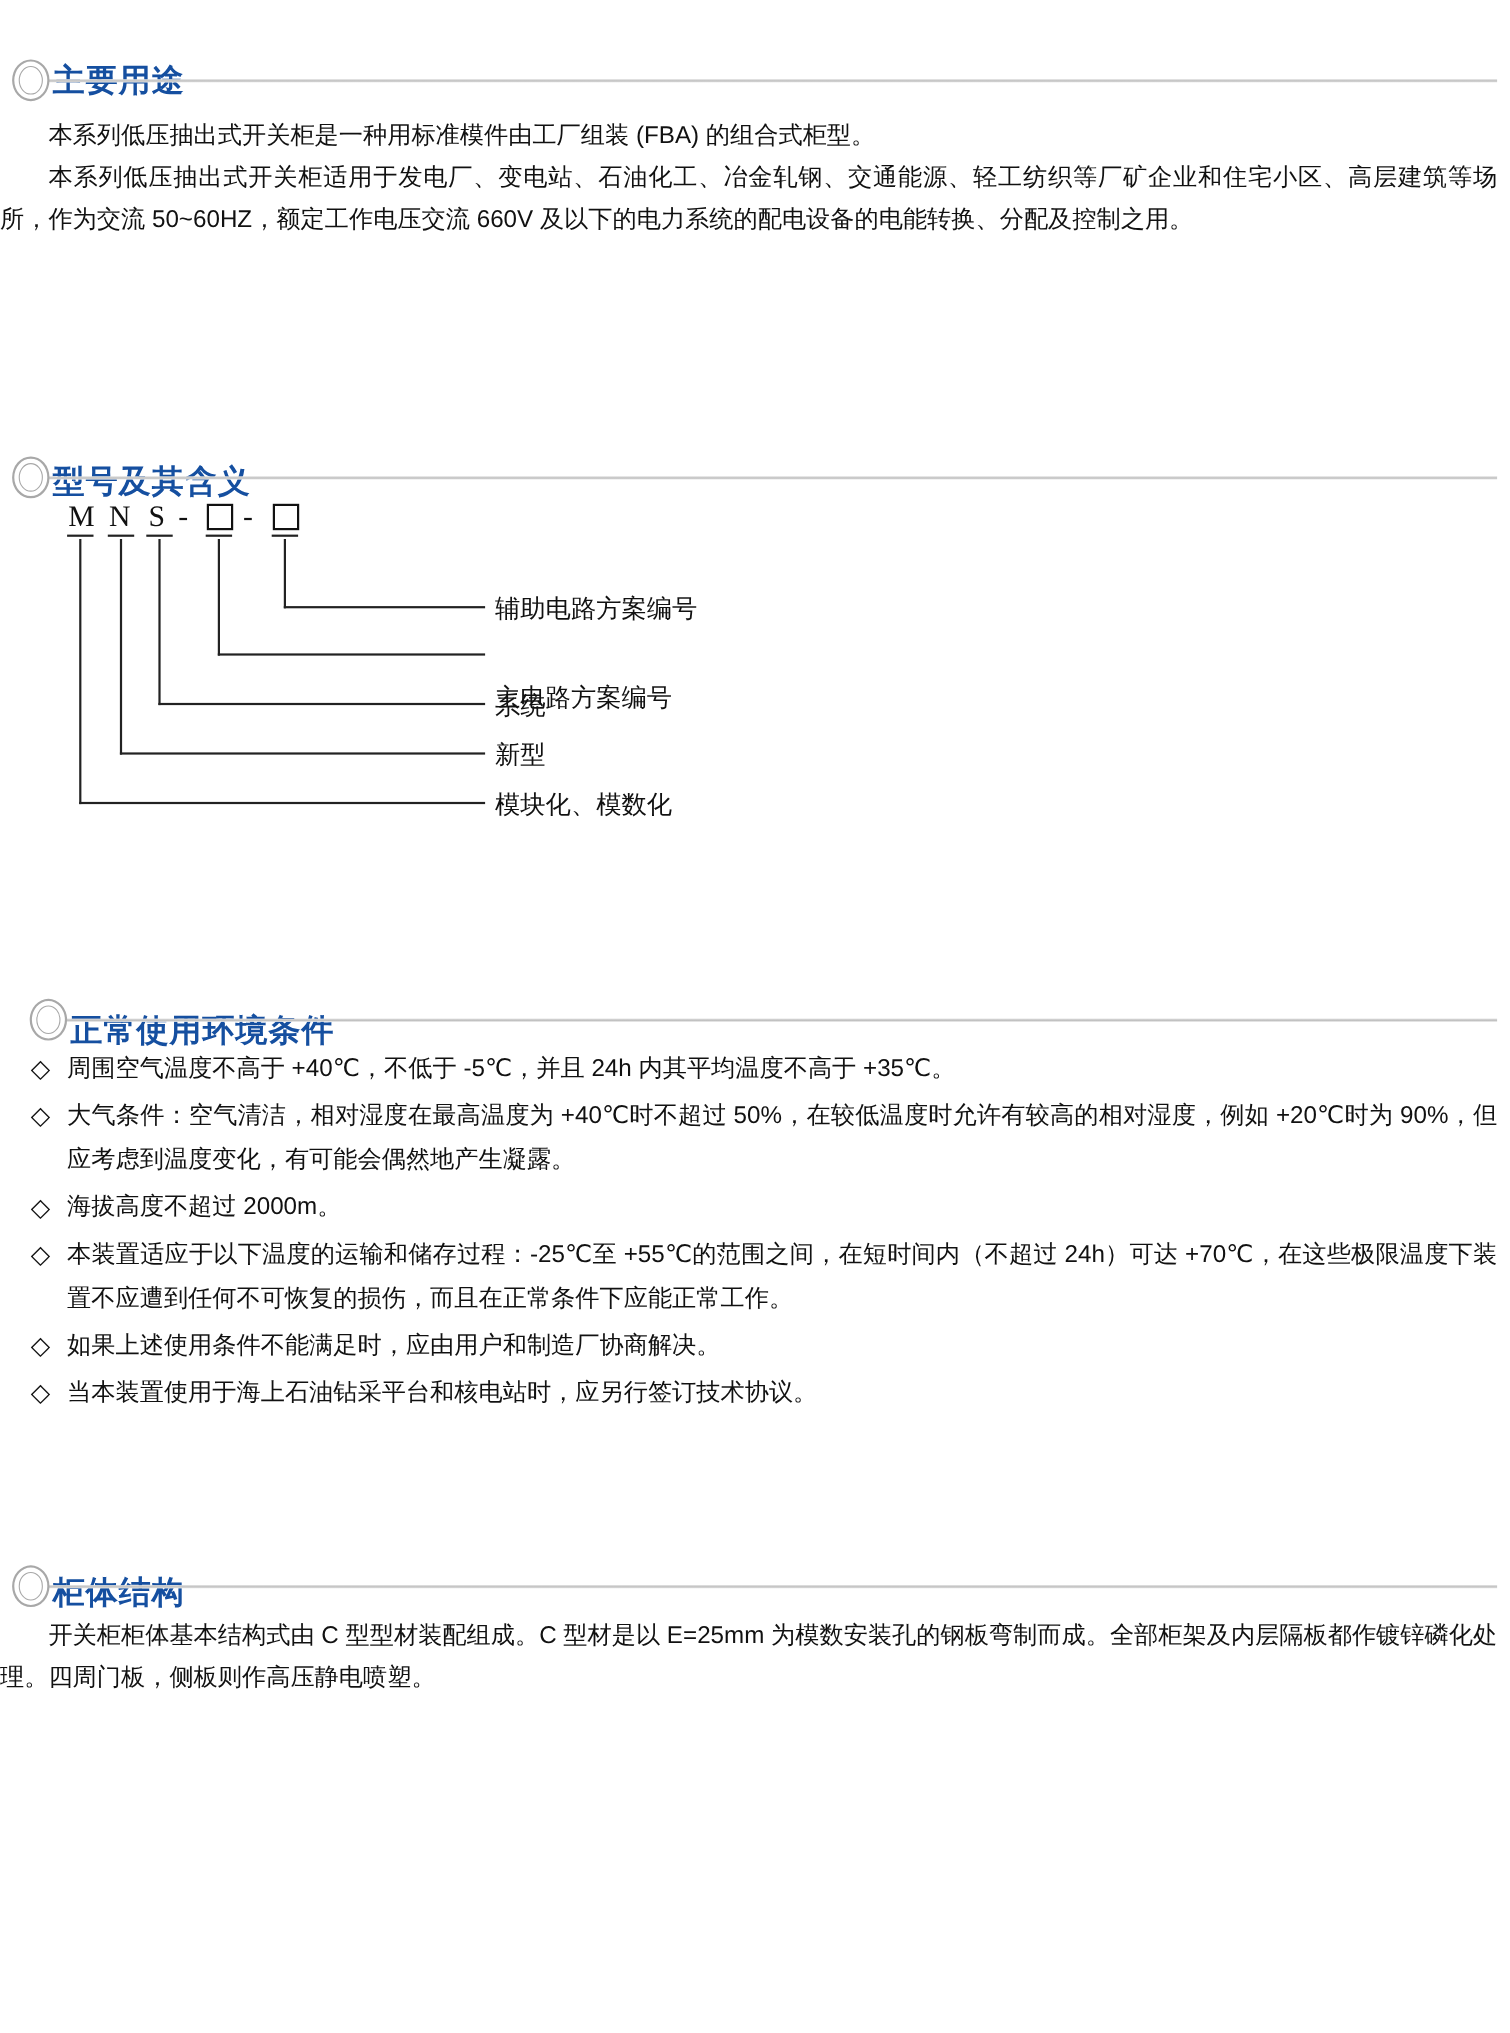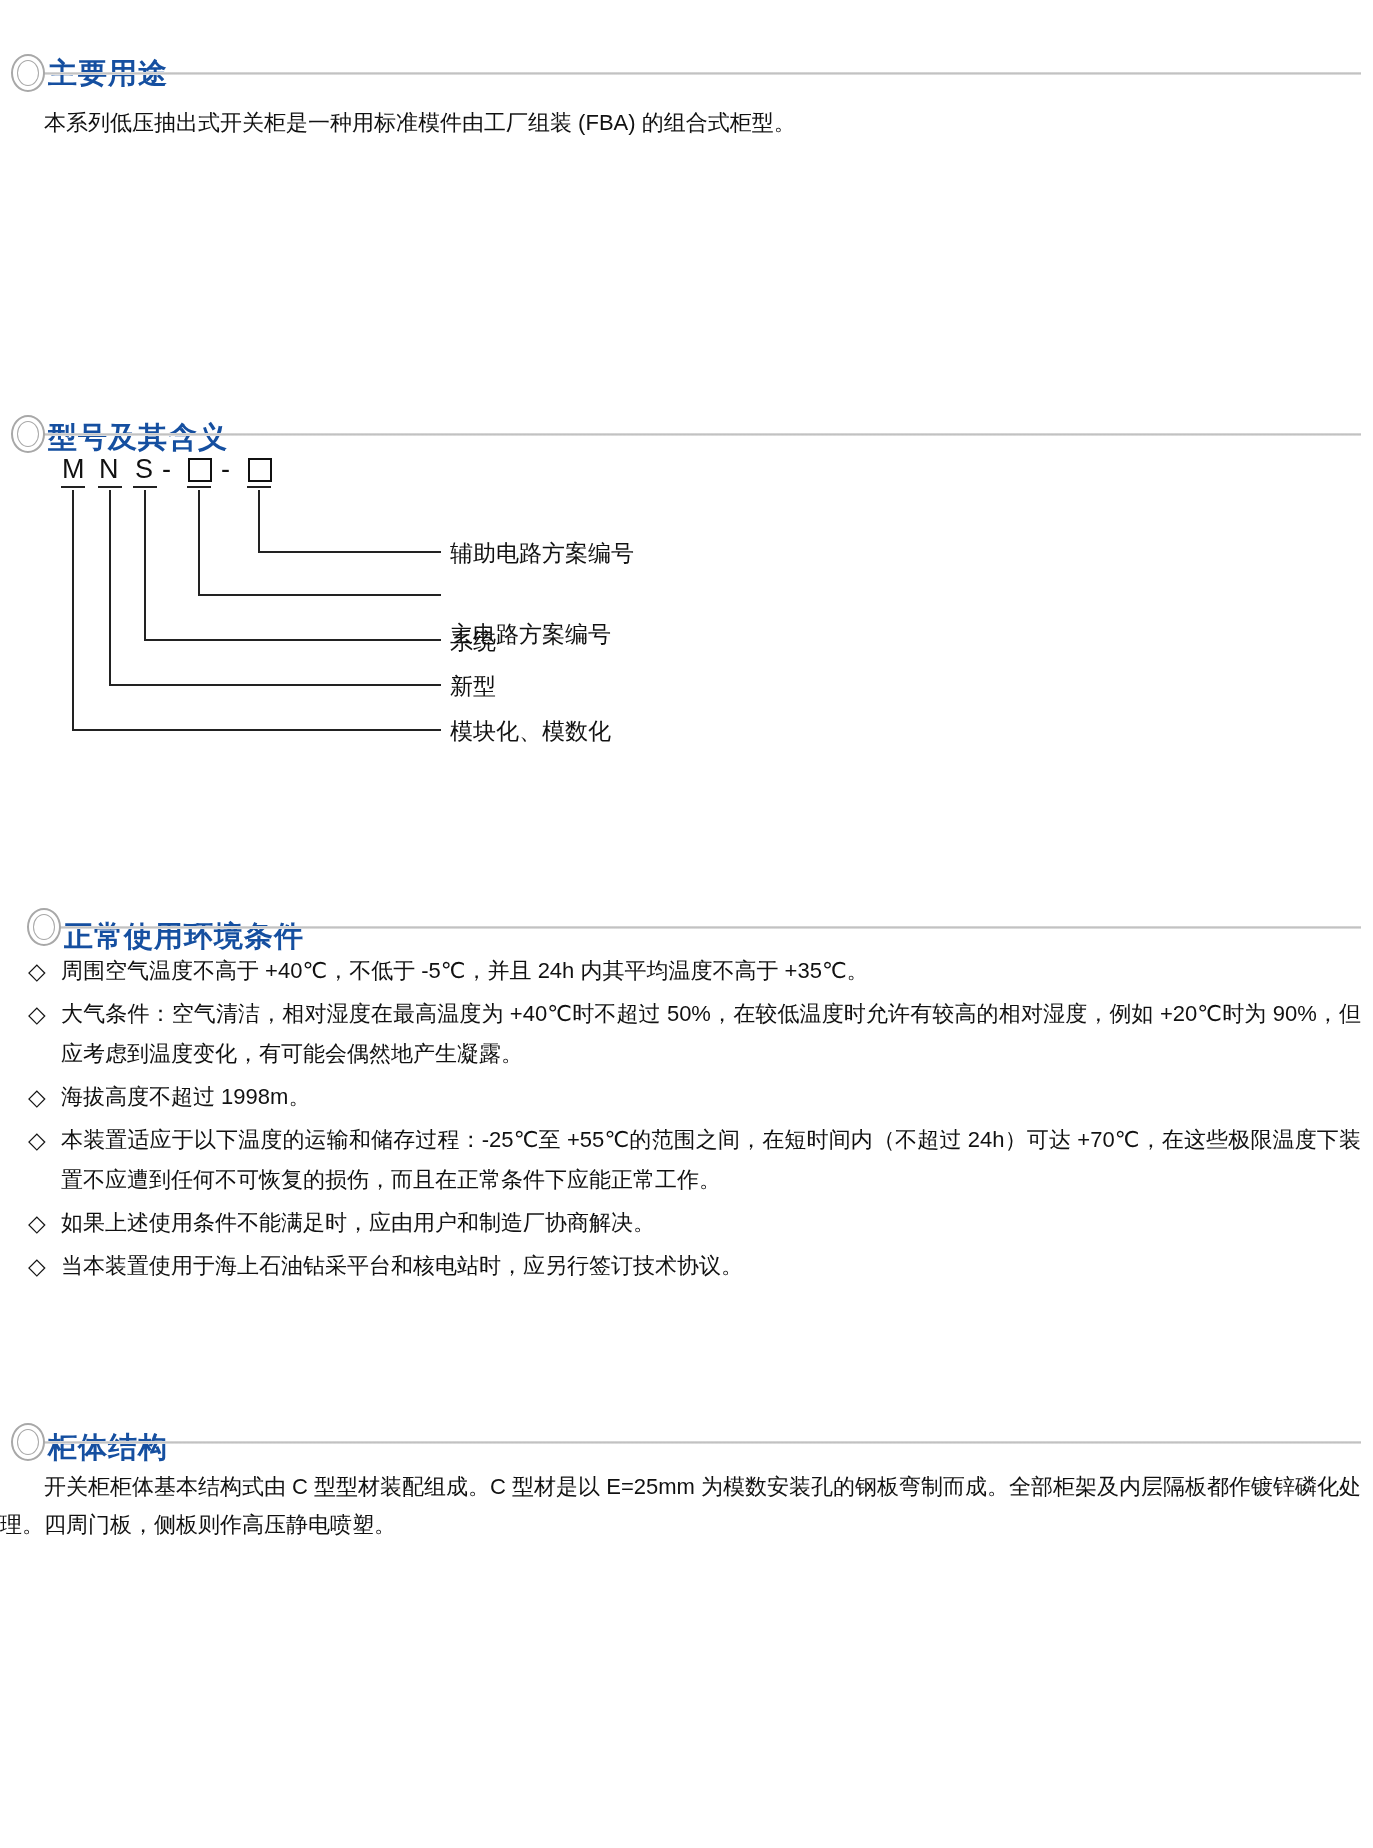--- a/index.html
+++ b/index.html
@@ -54,24 +54,25 @@
 <body>
 
 <div class="section" style="top:30px;height:260px;">
   <h2 class="section-title">主要用途</h2>
   <div class="divider" style="top:42px;"></div>
   <div class="ring" style="top:24px;">
       <div class="ring-inner"></div>
     </div>
   <div class="paras" style="top:74px;">
     <p class="para">本系列低压抽出式开关柜是一种用标准模件由工厂组装 (FBA) 的组合式柜型。</p>
+    <p class="para">本系列低压抽出式开关柜适用于发电厂、变电站、石油化工、冶金轧钢、交通能源、轻工纺织等厂矿企业和住宅小区、高层建筑等场所，作为交流 50~60HZ，额定工作电压交流 660V 及以下的电力系统的配电设备的电能转换、分配及控制之用。</p>
   </div>
 </div>
 
-<div class="section" style="top:394px;height:380px;">
+<div class="section" style="top:394px;height:380px;font-family:Liberation Serif, serif;">
   <h2 class="section-title">型号及其含义</h2>
   <div class="divider" style="top:39px;"></div>
   <div class="ring" style="top:21px;">
       <div class="ring-inner"></div>
     </div>
 
   <span class="mchar" style="left:62px;">M</span>
   <span class="mchar" style="left:99px;">N</span>
   <span class="mchar" style="left:135px;">S</span>
   <span class="mchar" style="left:162px;">-</span>
@@ -114,21 +115,21 @@
     <li class="bullet">
       <span class="diamond">◇</span>
       <span>周围空气温度不高于 +40℃，不低于 -5℃，并且 24h 内其平均温度不高于 +35℃。</span>
     </li>
     <li class="bullet">
       <span class="diamond">◇</span>
       <span>大气条件：空气清洁，相对湿度在最高温度为 +40℃时不超过 50%，在较低温度时允许有较高的相对湿度，例如 +20℃时为 90%，但应考虑到温度变化，有可能会偶然地产生凝露。</span>
     </li>
     <li class="bullet">
       <span class="diamond">◇</span>
-      <span>海拔高度不超过 1998m。</span>
+      <span>海拔高度不超过 2000m。</span>
     </li>
     <li class="bullet">
       <span class="diamond">◇</span>
       <span>本装置适应于以下温度的运输和储存过程：-25℃至 +55℃的范围之间，在短时间内（不超过 24h）可达 +70℃，在这些极限温度下装置不应遭到任何不可恢复的损伤，而且在正常条件下应能正常工作。</span>
     </li>
     <li class="bullet">
       <span class="diamond">◇</span>
       <span>如果上述使用条件不能满足时，应由用户和制造厂协商解决。</span>
     </li>
     <li class="bullet">

